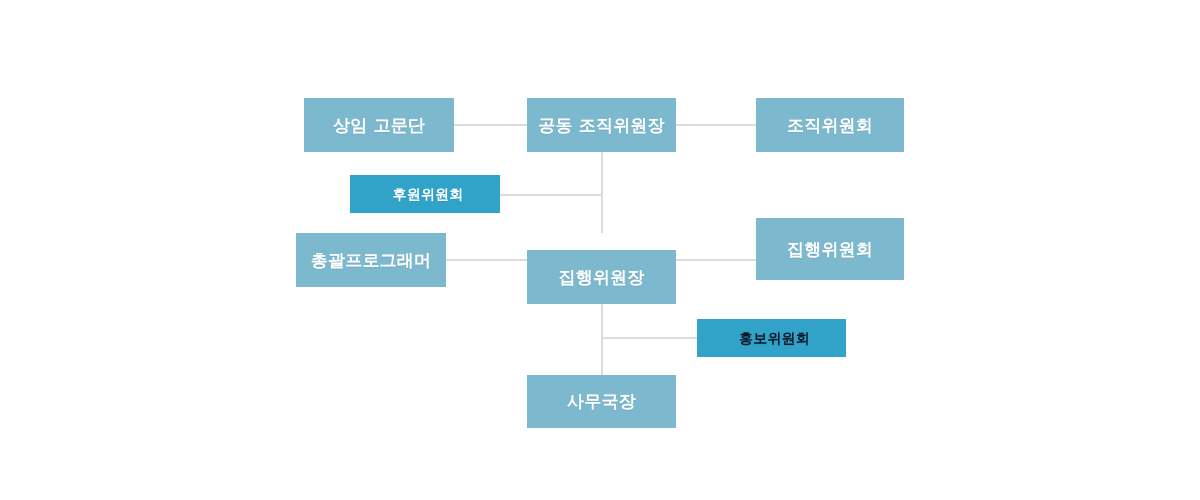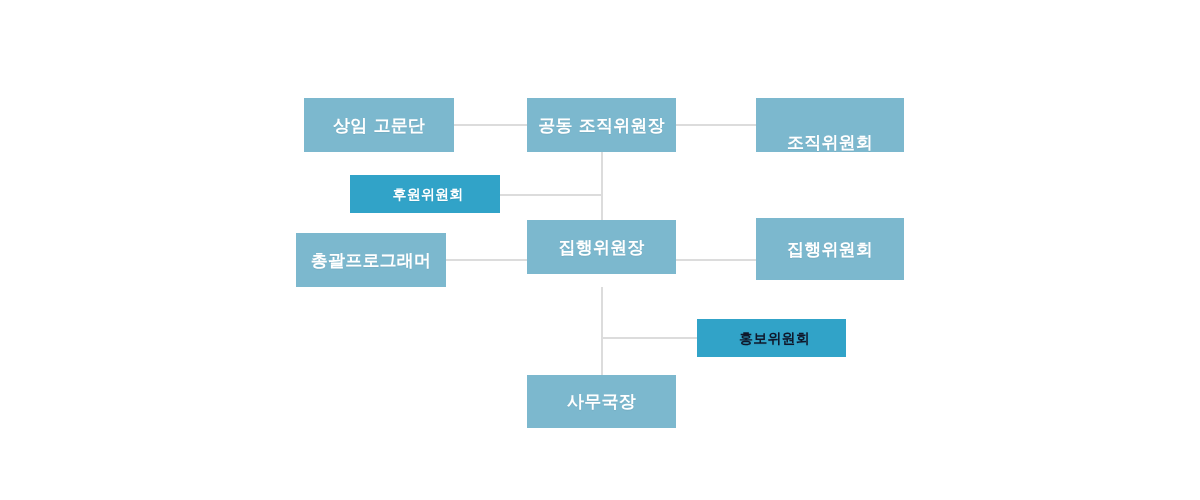--- a/index.html
+++ b/index.html
@@ -76,30 +76,30 @@
       <div class="connector h" style="left: 601px; top: 337px; width: 96px; background: rgb(220, 220, 220);"></div>
     </div>
 
   <div id="node-layer">
       <div class="node primary" style="left: 304px; top: 98px; width: 150px; height: 54px; background: rgb(124, 184, 206);">
         <span class="node-label" style="color: rgb(255, 255, 255);">상임 고문단</span>
       </div>
       <div class="node primary" style="left: 527px; top: 98px; width: 149px; height: 54px; background: rgb(124, 184, 206);">
         <span class="node-label" style="color: rgb(255, 255, 255); text-align: center;">공동 조직위원장</span>
       </div>
-      <div class="node primary" style="left: 756px; top: 98px; width: 148px; height: 54px; background: rgb(124, 184, 206); align-items: flex-end;">
+      <div class="node primary" style="left: 756px; top: 98px; width: 148px; height: 54px; background: rgb(124, 184, 206);">
         <span class="node-label" style="color: rgb(255, 255, 255);">조직위원회</span>
       </div>
       <div class="node accent" style="left: 350px; top: 175px; width: 150px; height: 38px; background: rgb(49, 163, 200);">
         <span class="node-label" style="color: rgb(255, 255, 255);">후원위원회</span>
       </div>
       <div class="node primary" style="left: 296px; top: 233px; width: 150px; height: 54px; background: rgb(124, 184, 206);">
         <span class="node-label" style="color: rgb(255, 255, 255);">총괄프로그래머</span>
       </div>
-      <div class="node primary" style="left: 527px; top: 220px; width: 149px; height: 54px; background: rgb(124, 184, 206);">
+      <div class="node primary" style="left: 527px; top: 250px; width: 149px; height: 54px; background: rgb(124, 184, 206);">
         <span class="node-label" style="color: rgb(255, 255, 255);">집행위원장</span>
       </div>
       <div class="node primary" style="left: 756px; top: 218px; width: 148px; height: 62px; background: rgb(124, 184, 206);">
         <span class="node-label" style="color: rgb(255, 255, 255);">집행위원회</span>
       </div>
       <div class="node accent" style="left: 697px; top: 319px; width: 149px; height: 38px; background: rgb(49, 163, 200);">
         <span class="node-label" style="color: #0f172a;">홍보위원회</span>
       </div>
       <div class="node primary" style="left: 527px; top: 375px; width: 149px; height: 53px; background: rgb(124, 184, 206);">
         <span class="node-label" style="color: rgb(255, 255, 255);">사무국장</span>

